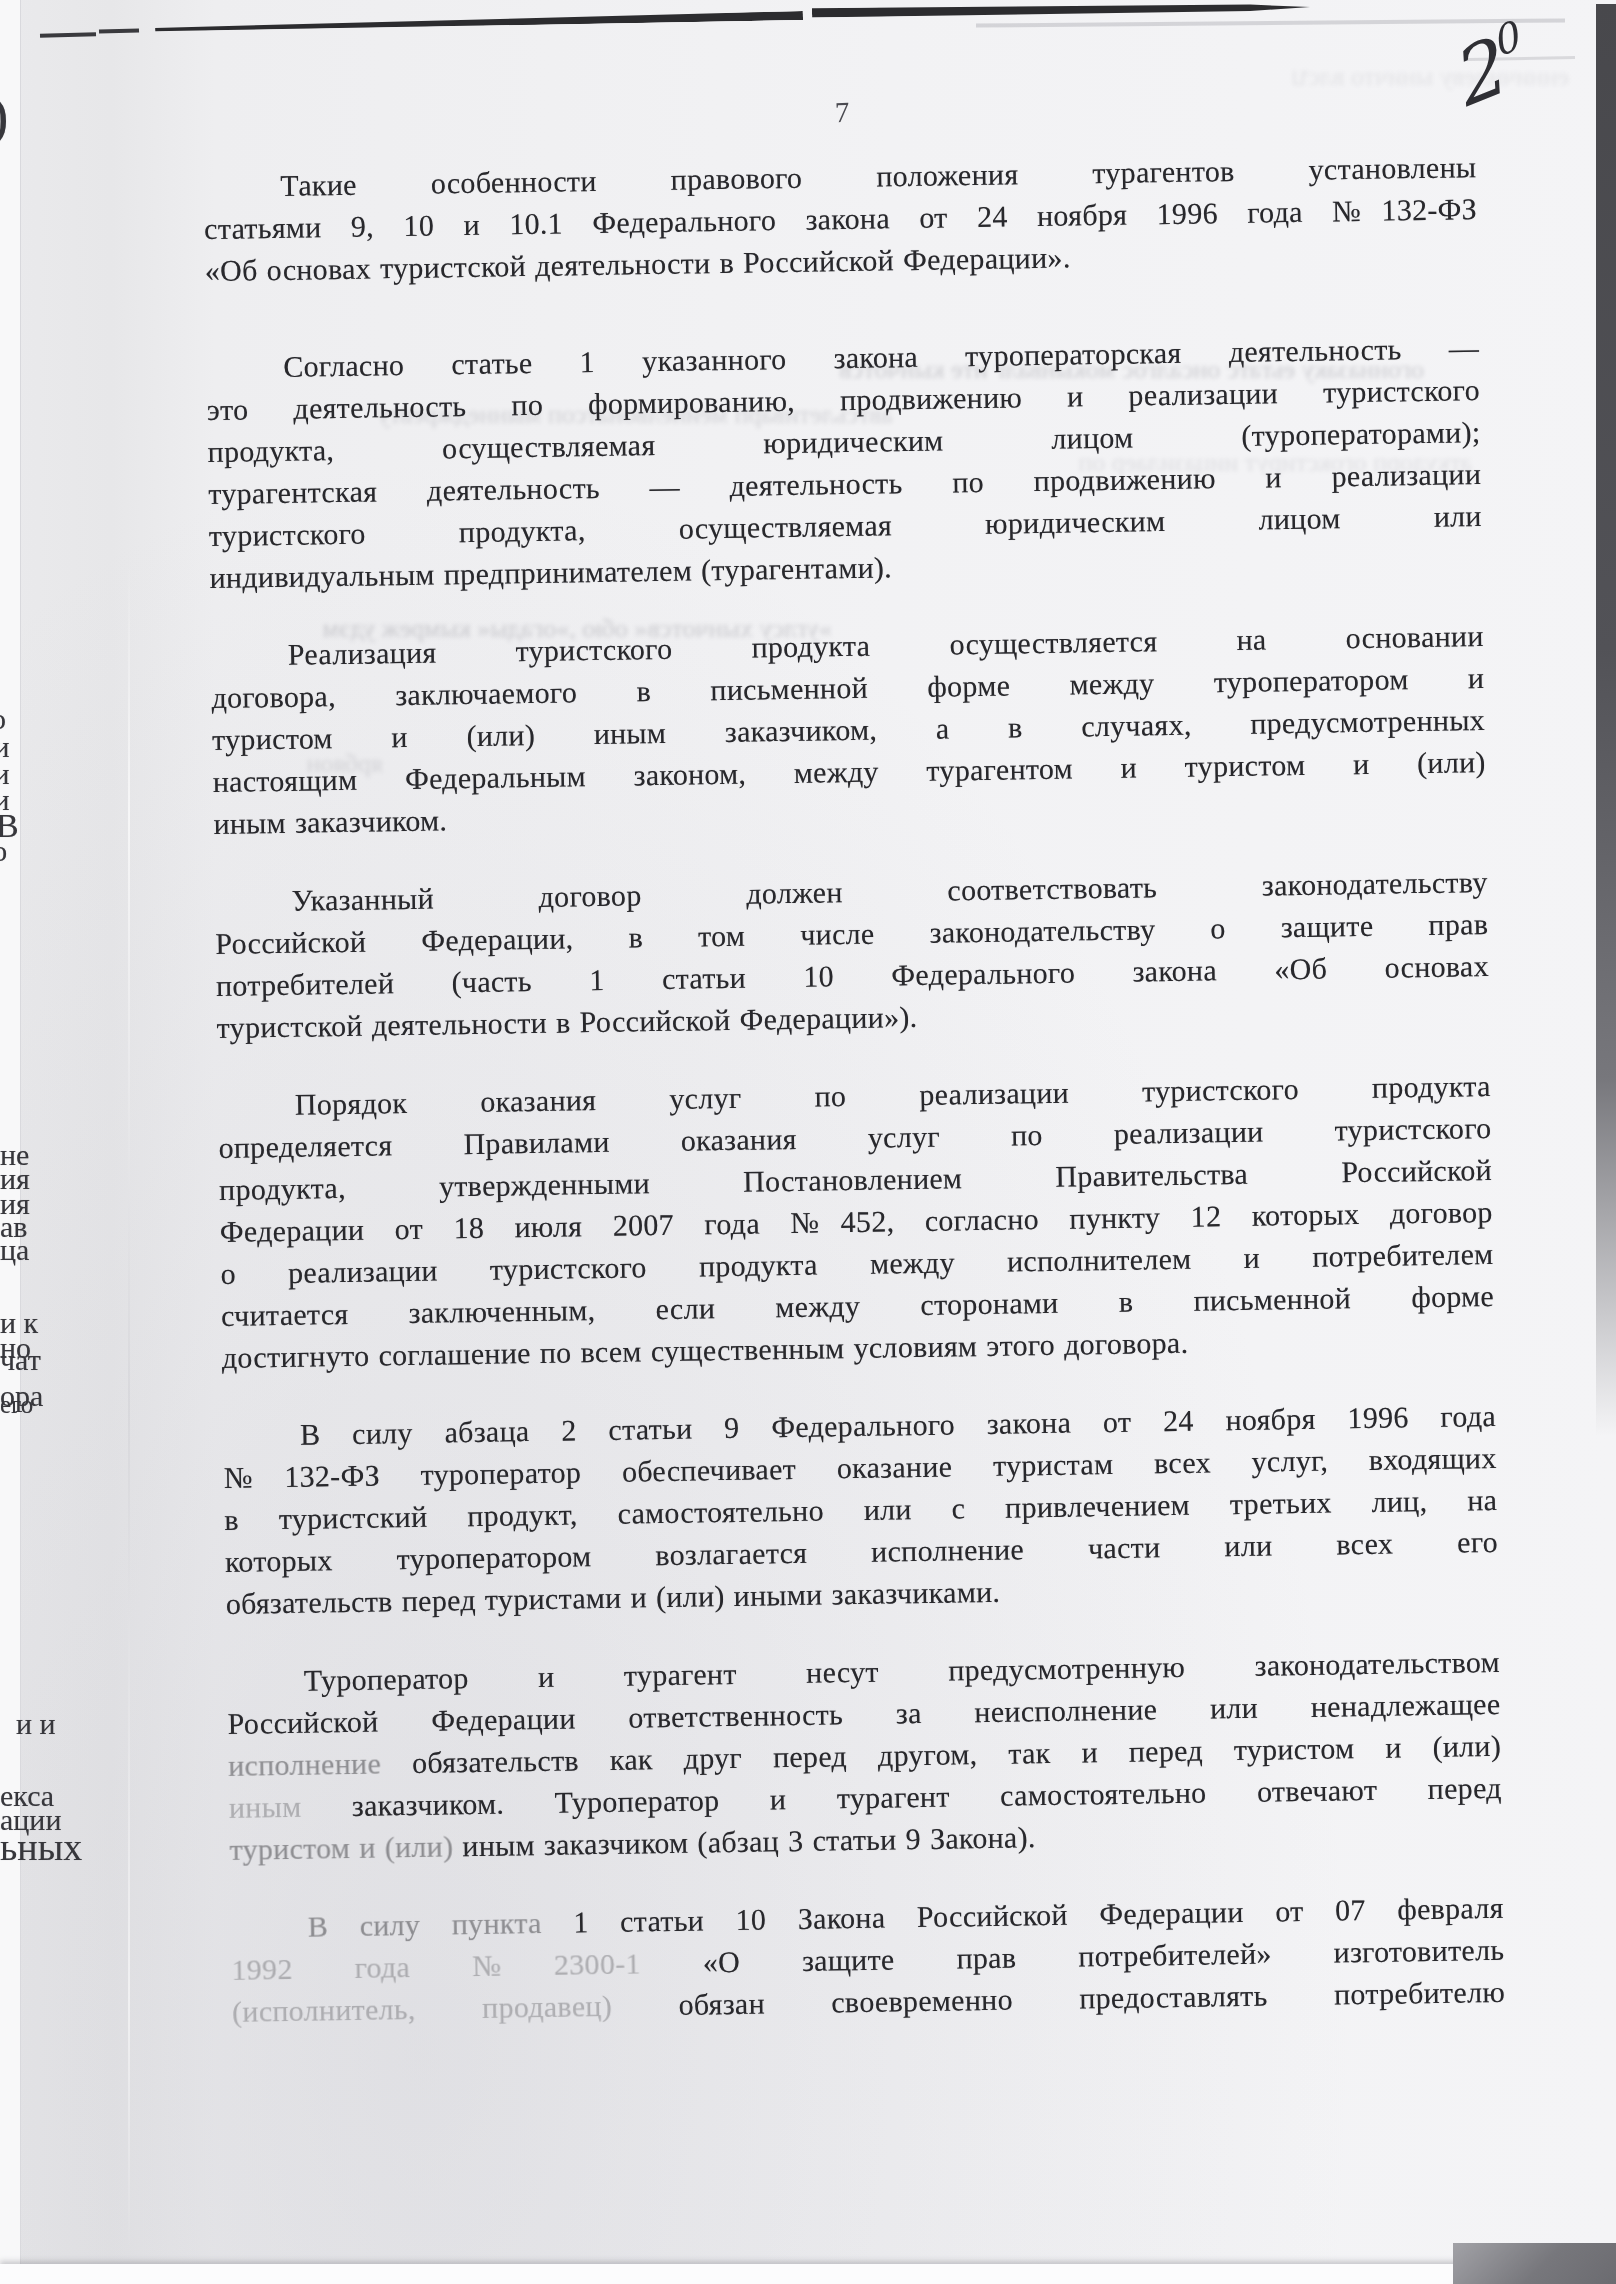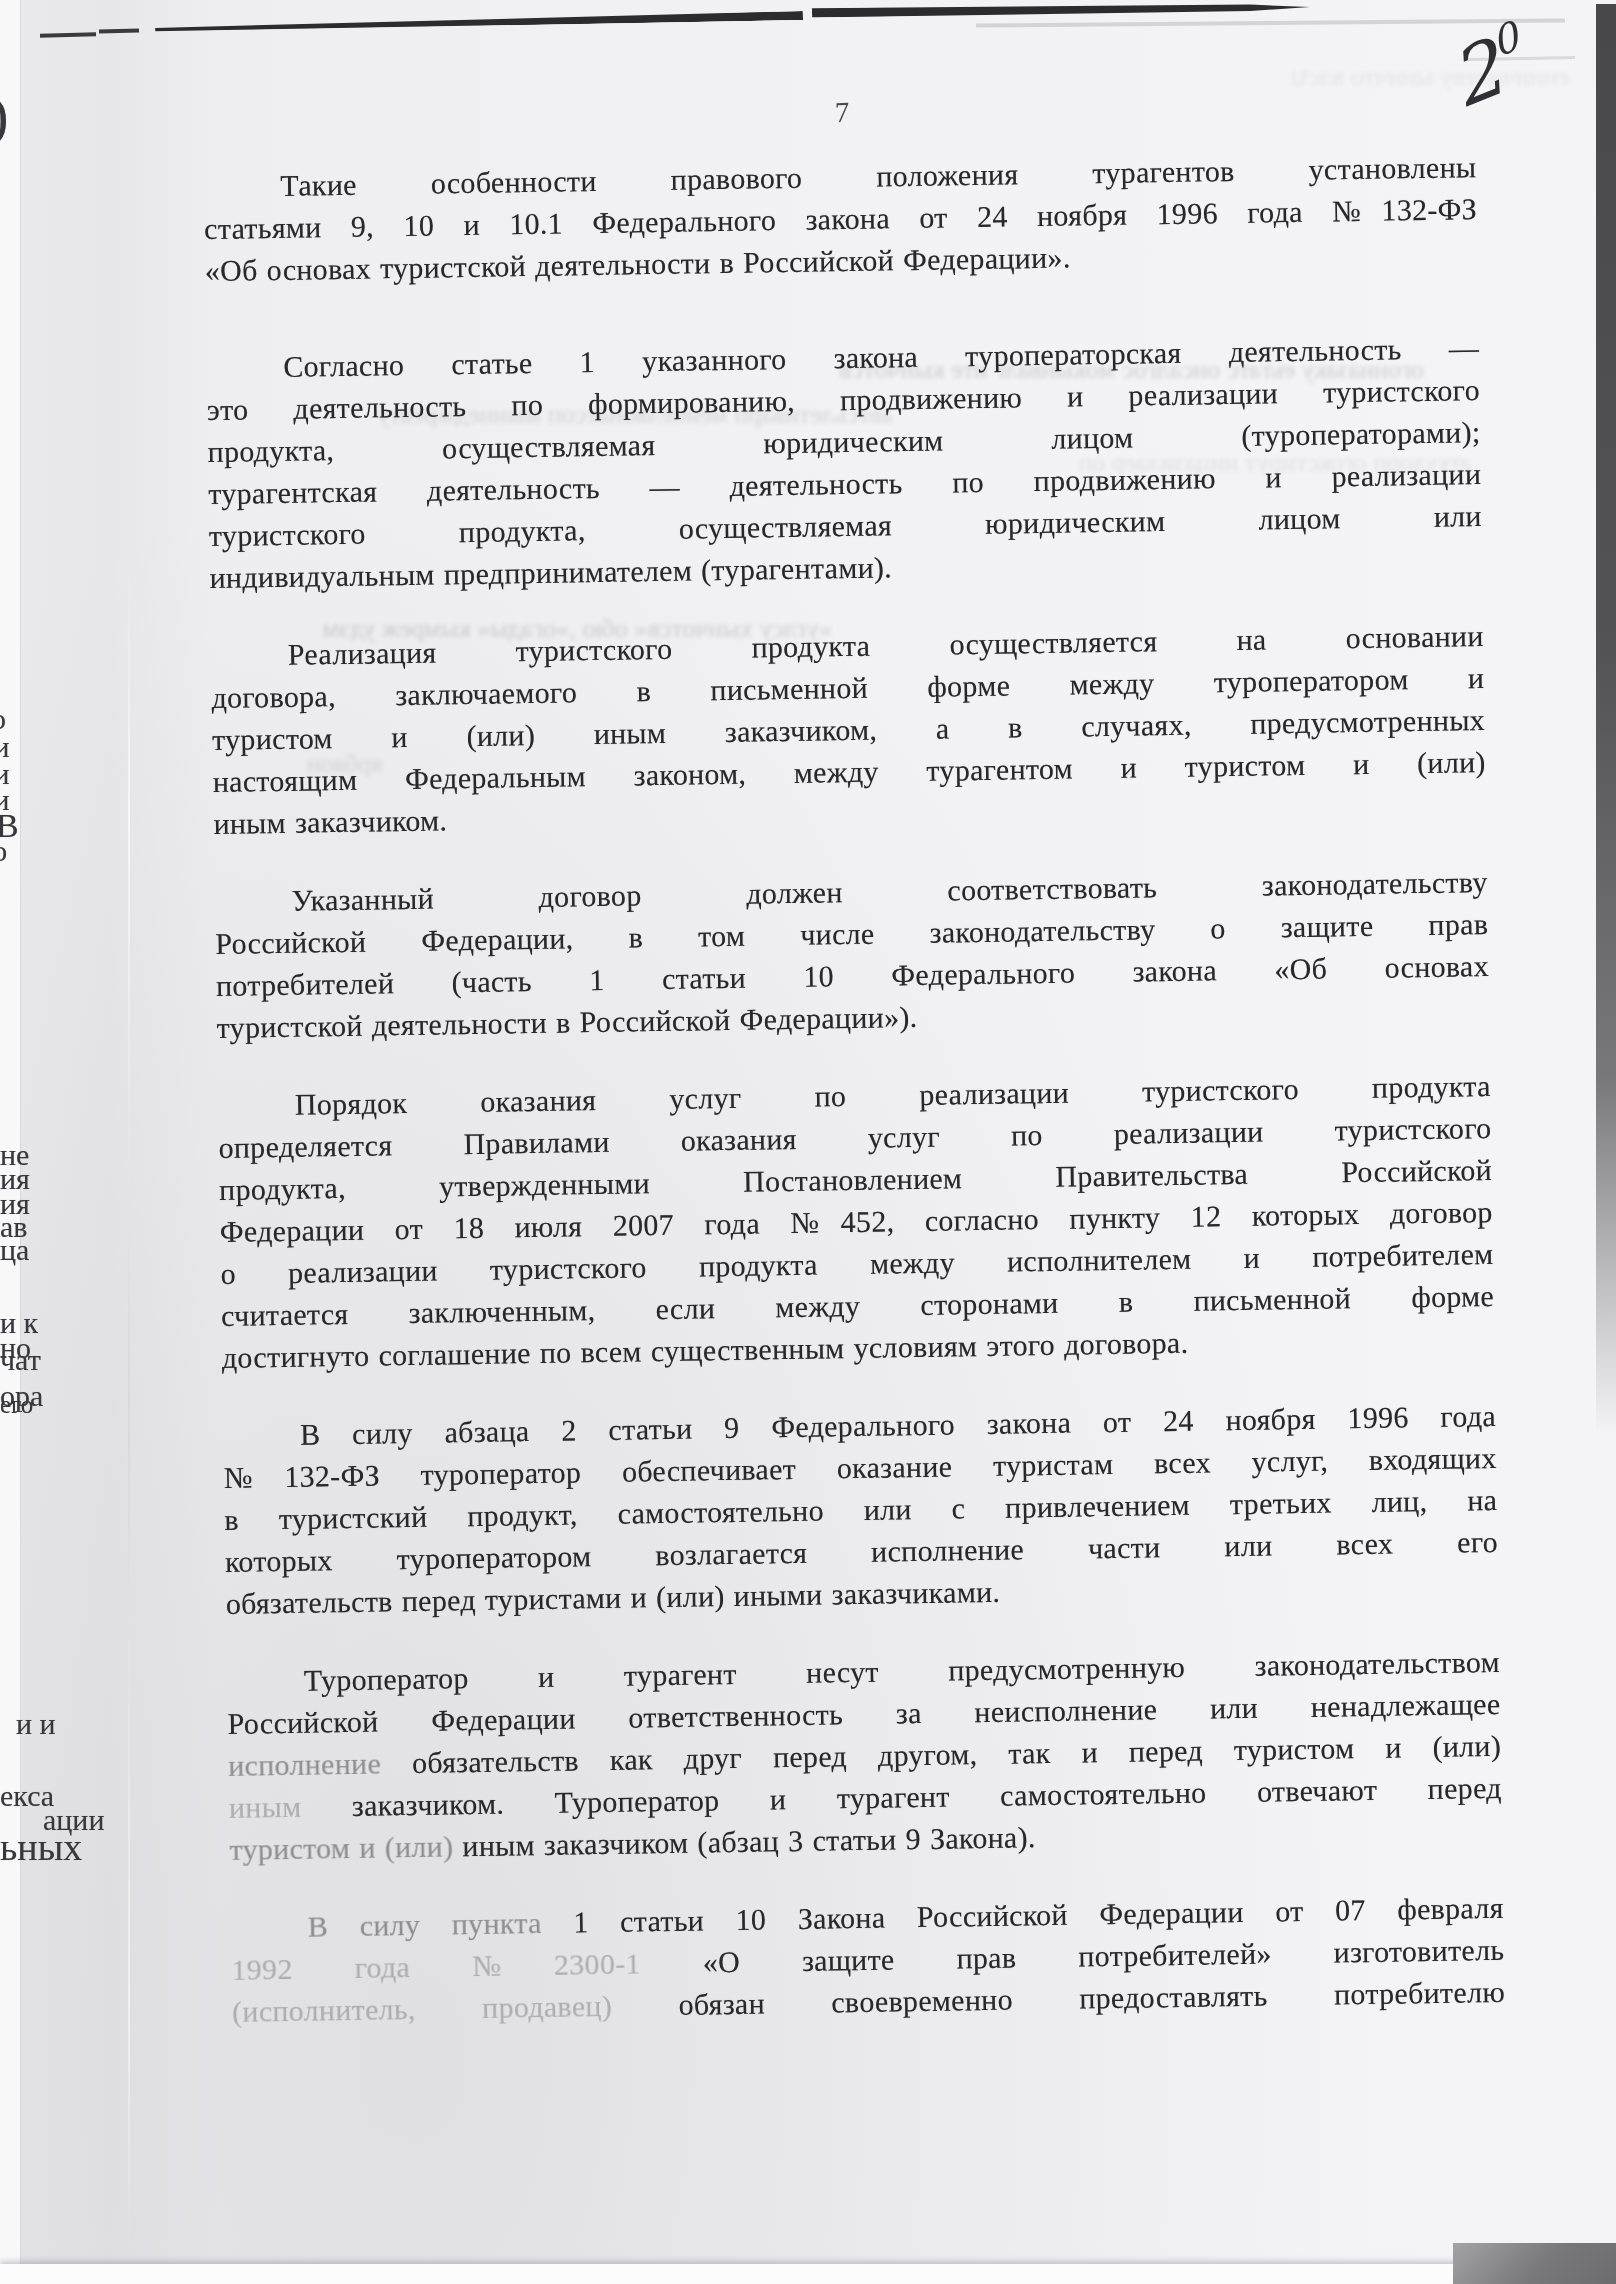--- a/index.html
+++ b/index.html
@@ -93,21 +93,21 @@
       <div class="frag" style="left: 0px; top: 1189px; font-size: 30px;">ия</div>
       <div class="frag" style="left: 0px; top: 1212px; font-size: 30px;">ав</div>
       <div class="frag" style="left: 0px; top: 1235px; font-size: 30px;">ца</div>
       <div class="frag" style="left: 0px; top: 1308px; font-size: 30px;">и к</div>
       <div class="frag" style="left: 0px; top: 1333px; font-size: 30px;">но</div>
       <div class="frag" style="left: 0px; top: 1392px; font-size: 25px;">его</div>
       <div class="frag" style="left: 0px; top: 1381px; font-size: 30px;">ора</div>
       <div class="frag" style="left: 0px; top: 1345px; font-size: 30px;">чат</div>
       <div class="frag" style="left: 0px; top: 1709px; font-size: 30px; padding-left: 16px;">и и</div>
       <div class="frag" style="left: 0px; top: 1733px; font-size: 30px; margin-top: 48px;">екса</div>
-      <div class="frag" style="left: 0px; top: 1805px; font-size: 30px; padding-left: 43px;">ации</div>
+      <div class="frag" style="left: 0px; top: 1805px; font-size: 30px;">ации</div>
       <div class="frag" style="left: 0px; top: 1828px; font-size: 38px;">ьных</div>
     </div>
 
   <div class="pagenum">7</div>
 
   <div class="handmark">
     <span>2</span><span class="small-o">0</span>
   </div>
 
   <div class="text-block" id="text-block">

